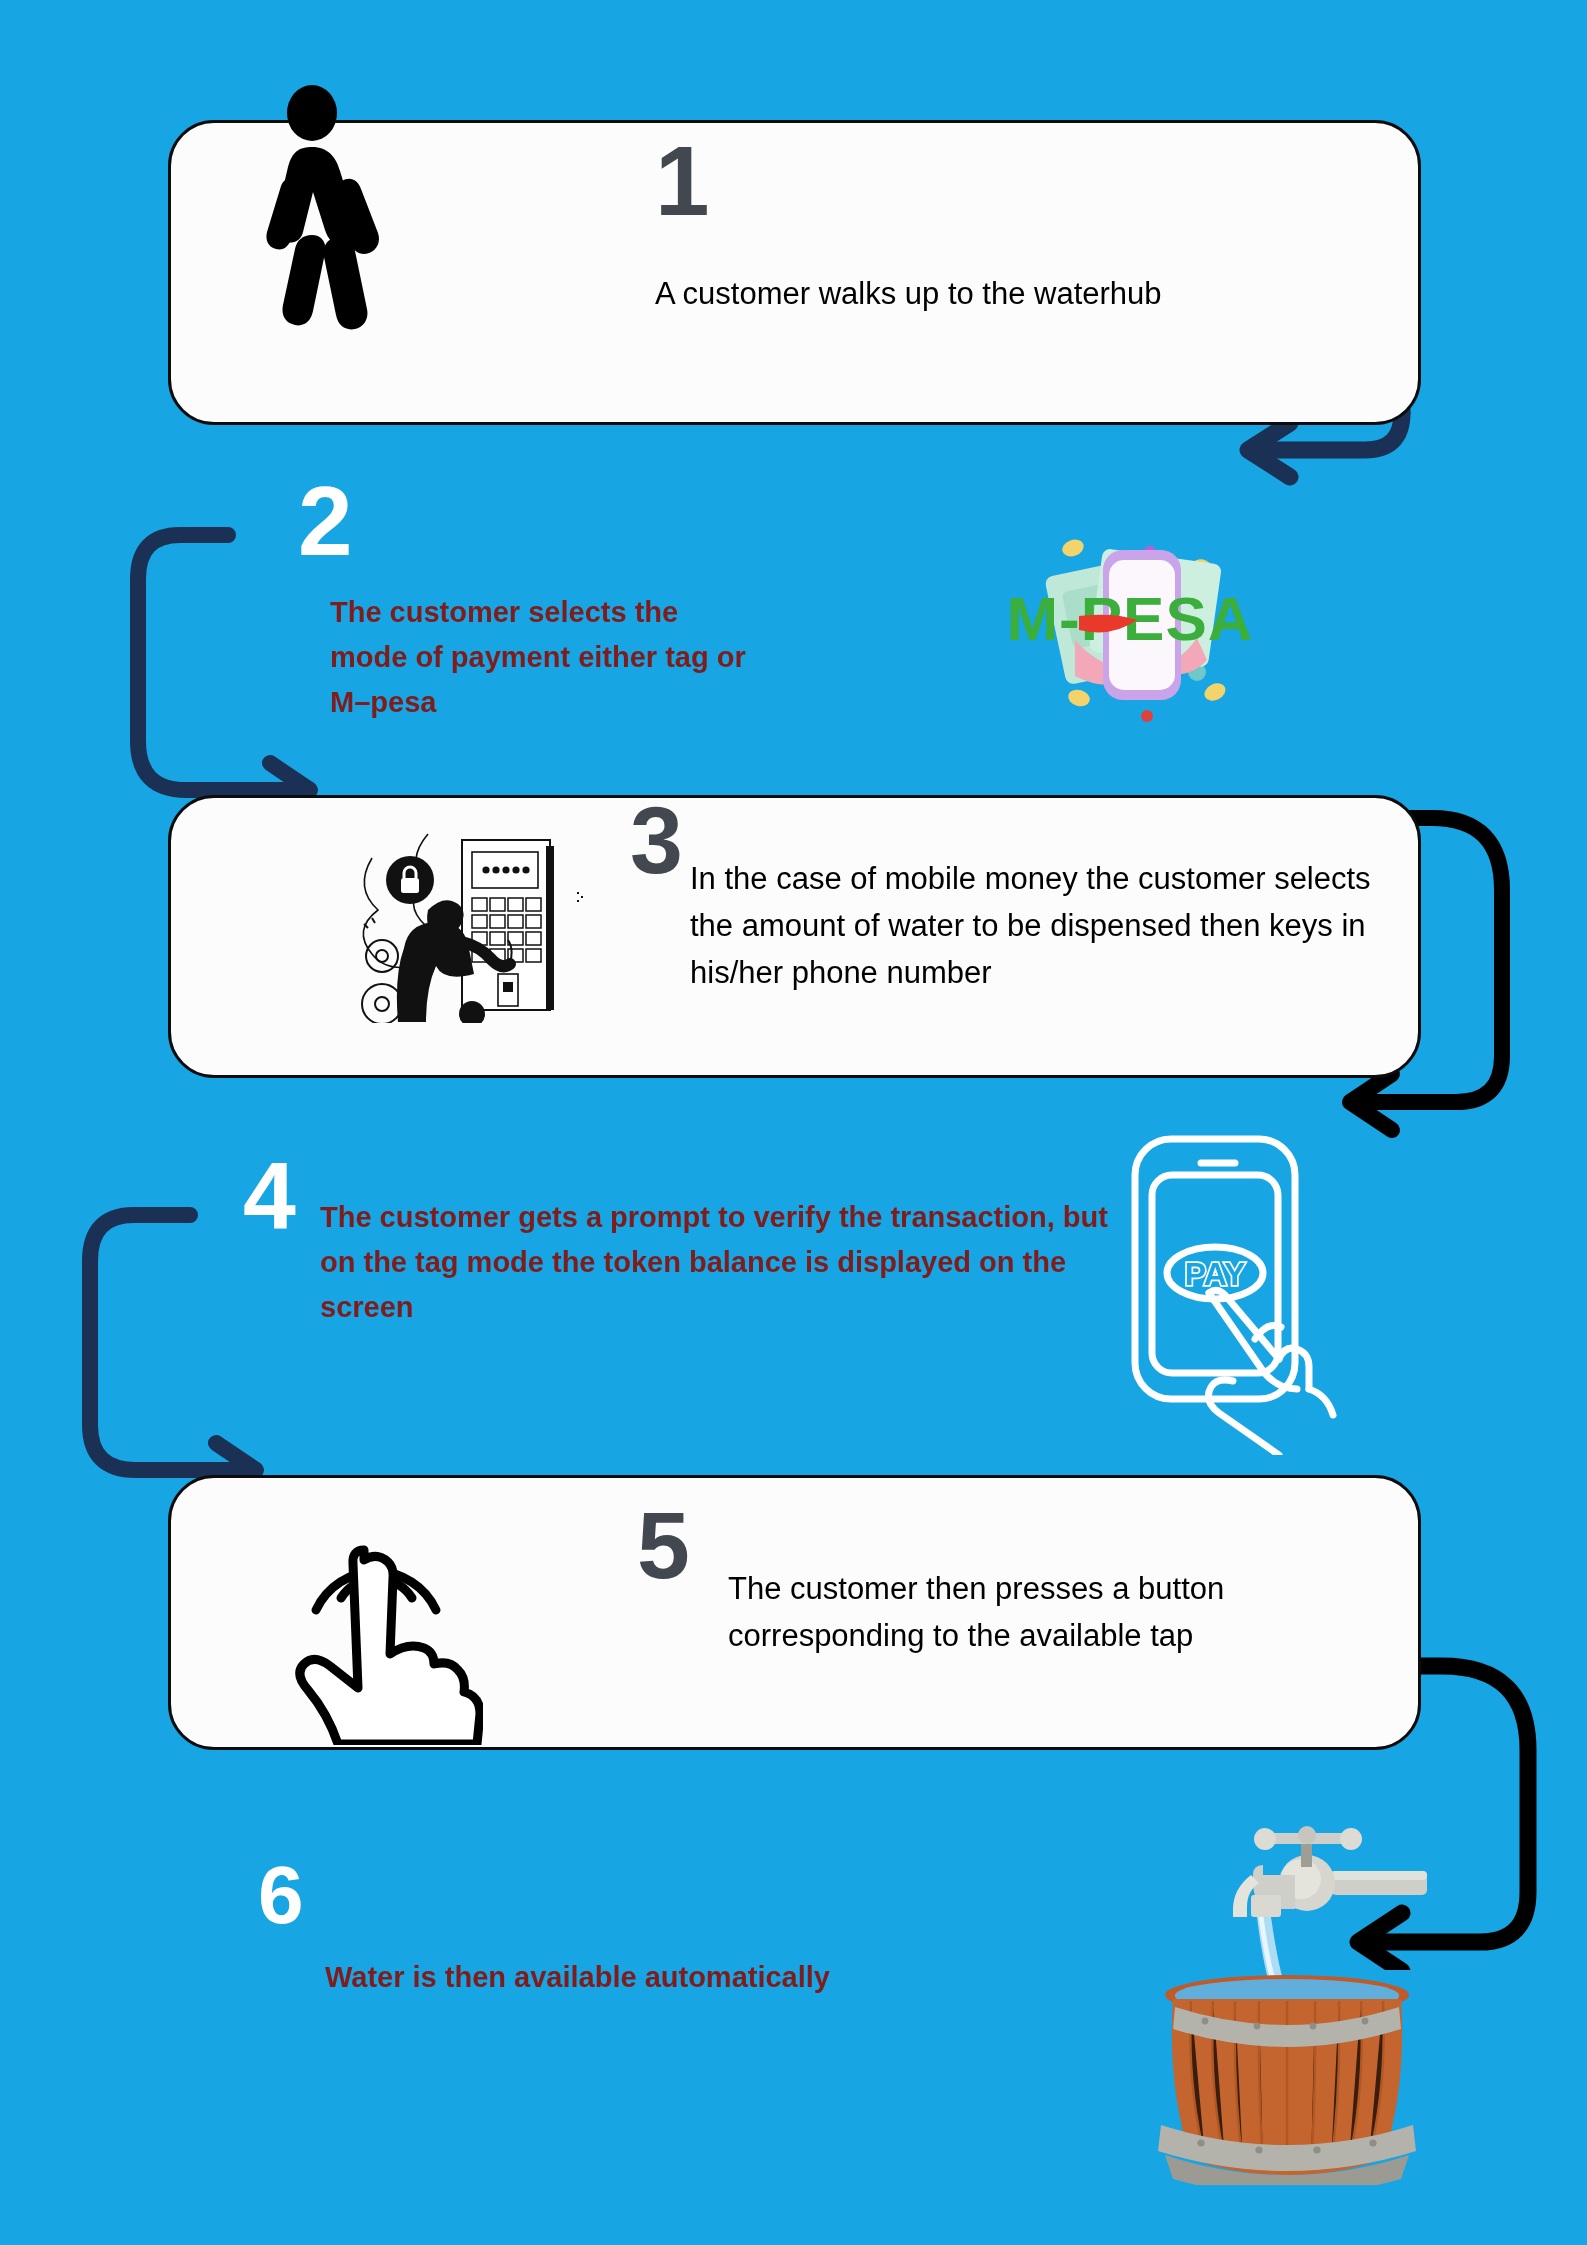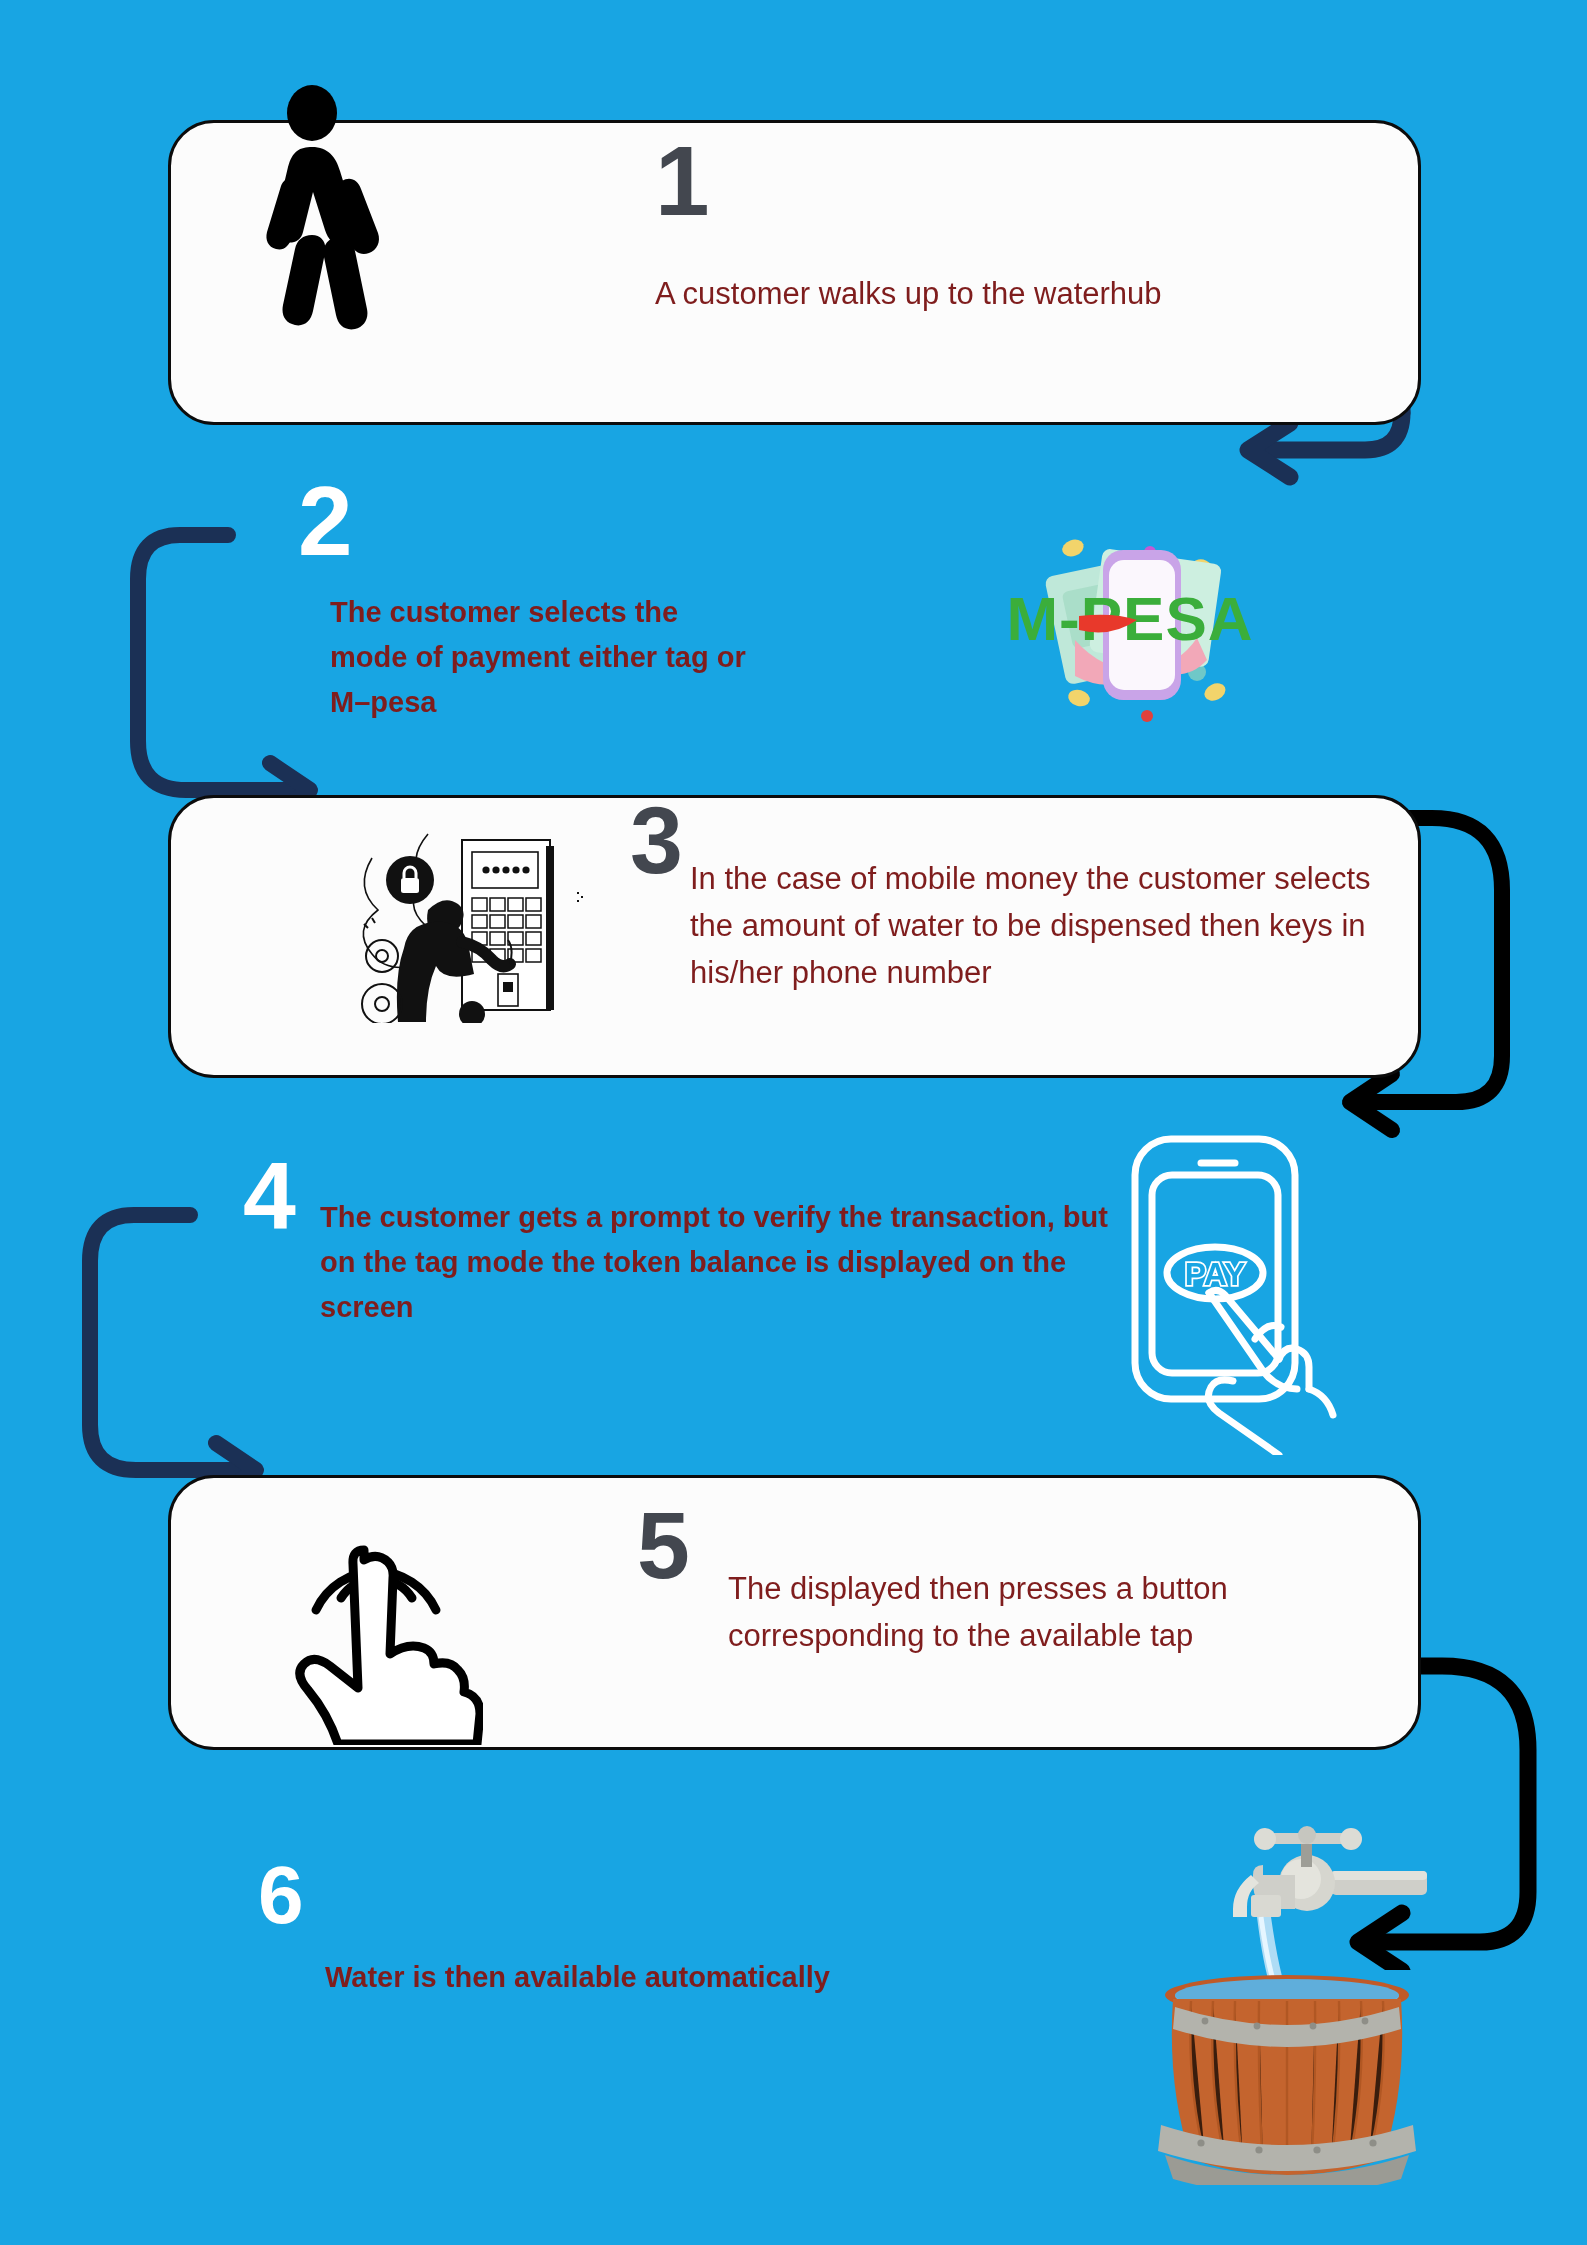--- a/index.html
+++ b/index.html
@@ -37,21 +37,21 @@
   #num1{left:655px;top:140px;font-size:98px;}
   #num2{left:298px;top:480px;font-size:98px;}
   #num3{left:630px;top:800px;font-size:95px;}
   #num4{left:243px;top:1155px;font-size:95px;}
   #num5{left:637px;top:1505px;font-size:95px;}
   #num6{left:258px;top:1860px;font-size:82px;}
 
   
   .body-dark{
     position:absolute;
-    color:#7f1d1d;
+    color:#000000;
     font-size:31px;
     line-height:1.52;
     font-weight:400;
   }
   .body-light{
     position:absolute;
     color:#7f1d1d;
     font-size:29px;
     line-height:1.55;
     font-weight:bold;
@@ -252,21 +252,21 @@
       <path d="M38 130 A66 66 0 0 1 158 130"></path>
       <path d="M63 118 A42 42 0 0 1 134 118"></path>
       <path d="M84 100 A20 20 0 0 1 114 100"></path>
     </g>
     <path d="M86 80 q13 -8 24 2 q6 6 5 16 l-3 76 q18 -12 34 -6 q10 4 10 16
              q16 -4 24 6 q8 8 6 22 q16 4 16 22 l-3 30 H60 q-10 -30 -30 -54
              q-14 -16 -4 -26 q10 -10 26 2 l28 22 -5 -124 q-1 -14 11 -14z" fill="#fff" stroke="#000" stroke-width="9" stroke-linejoin="round"></path>
   </svg>
 
   <div class="num num-dark" id="num5">5</div>
-  <div class="body-dark" id="txt5">The displayed then presses a button corresponding to the available tap</div>
+  <div class="body-dark" id="txt5">The customer then presses a button corresponding to the available tap</div>
 
   <div class="num num-light" id="num6">6</div>
   <div class="body-light" id="txt6">Water is then available automatically</div>
 
   <svg class="illus" id="bucket" viewBox="0 0 305 390">
 
     <rect x="196" y="76" width="96" height="24" rx="5" fill="#CFCFC9"></rect>
     <rect x="196" y="76" width="96" height="9" rx="4" fill="#E2E2DC"></rect>
     <ellipse cx="172" cy="88" rx="28" ry="28" fill="#D6D6CF"></ellipse>
     <ellipse cx="166" cy="84" rx="20" ry="20" fill="#E4E4DD"></ellipse>

